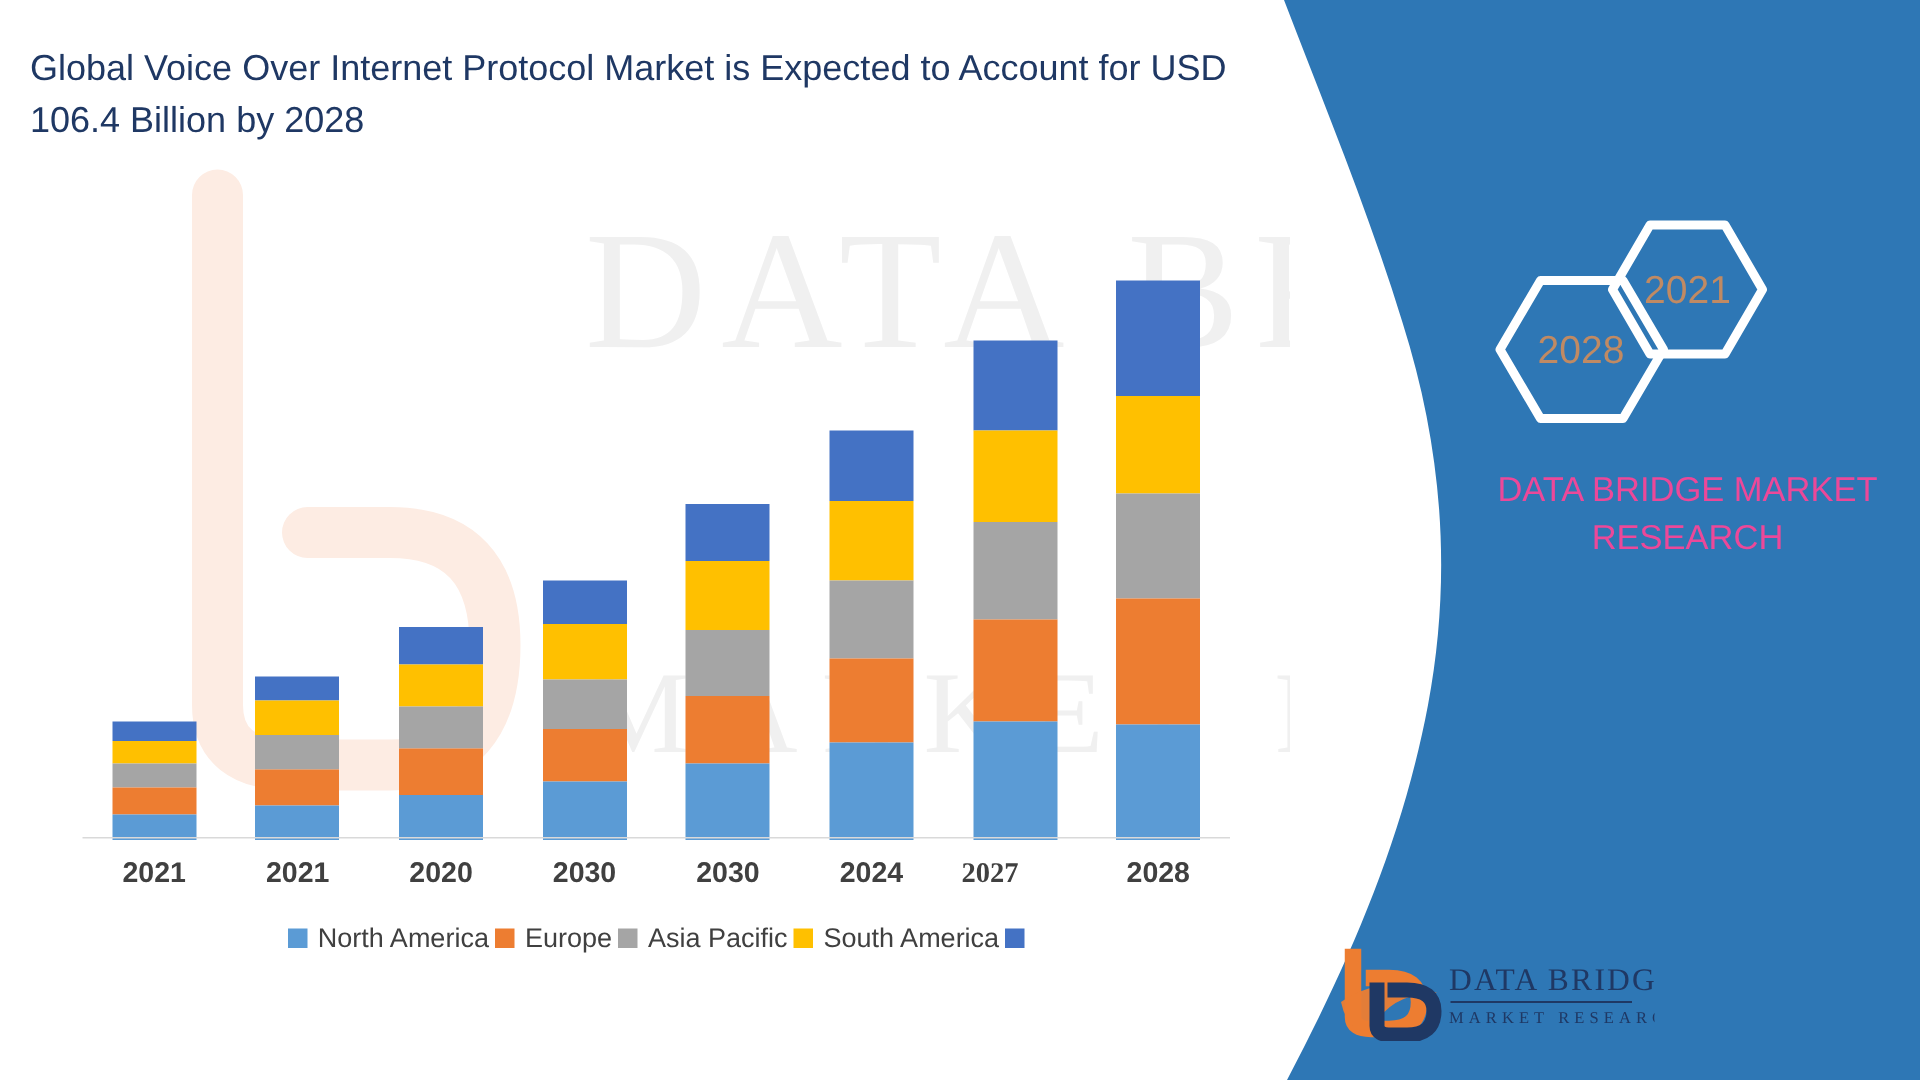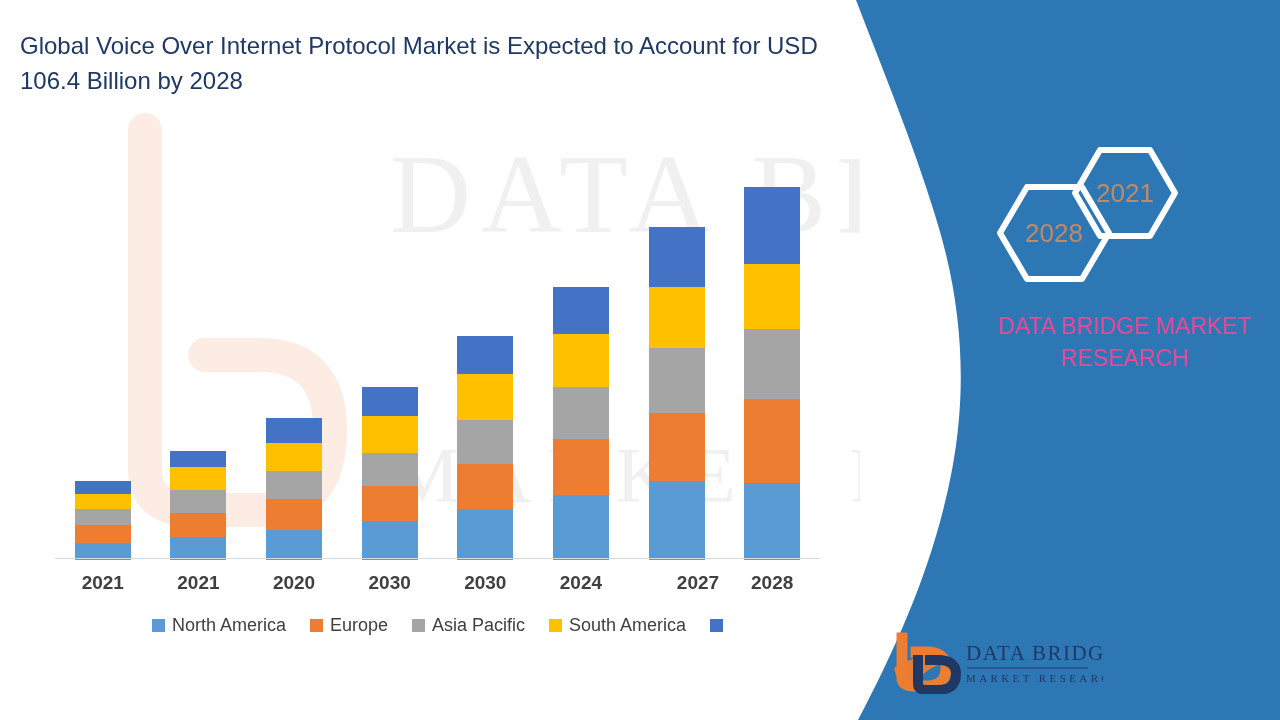--- a/index.html
+++ b/index.html
@@ -98,21 +98,21 @@
     font-weight: 700;
   }
 
   .legend {
     position: absolute;
     left: 55px; top: 615px;
     width: 765px;
     display: flex;
     justify-content: center;
     align-items: center;
-    gap: 24px;
+    gap: 4px;
   }
   .legend-item {
     display: flex;
     align-items: center;
     gap: 7px;
     font-size: 18px;
     color: #404040;
   }
   .legend-swatch {
     width: 13px; height: 13px;
@@ -245,21 +245,21 @@
       </div>
     </div>
   <div class="axis-line"></div>
   <div class="x-labels" id="x-labels">
       <div class="x-label" style="left: 2.8125px;">2021</div>
       <div class="x-label" style="left: 98.4375px;">2021</div>
       <div class="x-label" style="left: 194.062px;">2020</div>
       <div class="x-label" style="left: 289.688px;">2030</div>
       <div class="x-label" style="left: 385.312px;">2030</div>
       <div class="x-label" style="left: 480.938px;">2024</div>
-      <div class="x-label" style="left: 598px;">2027</div>
+      <div class="x-label" style="left: 560px; font-family: Liberation Serif, serif;">2027</div>
       <div class="x-label" style="left: 672.188px;">2028</div>
     </div>
   <div class="legend" id="legend">
       <div class="legend-item">
         <span class="legend-swatch" style="background: rgb(91, 155, 213);"></span>
         <span>North America</span>
       </div>
       <div class="legend-item">
         <span class="legend-swatch" style="background: rgb(237, 125, 49);"></span>
         <span>Europe</span>

